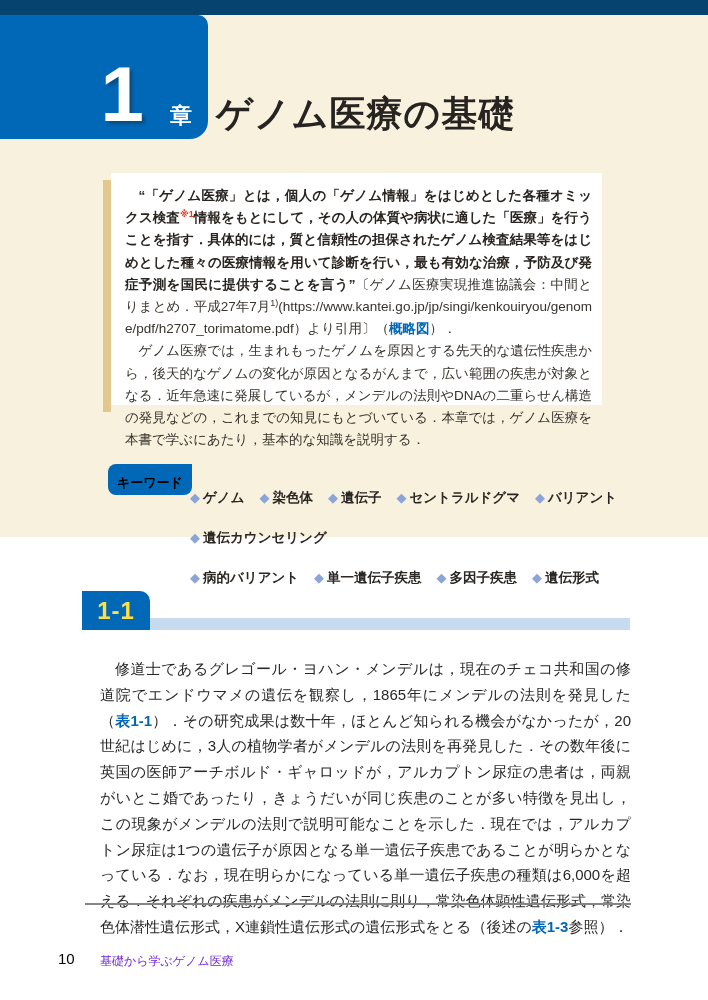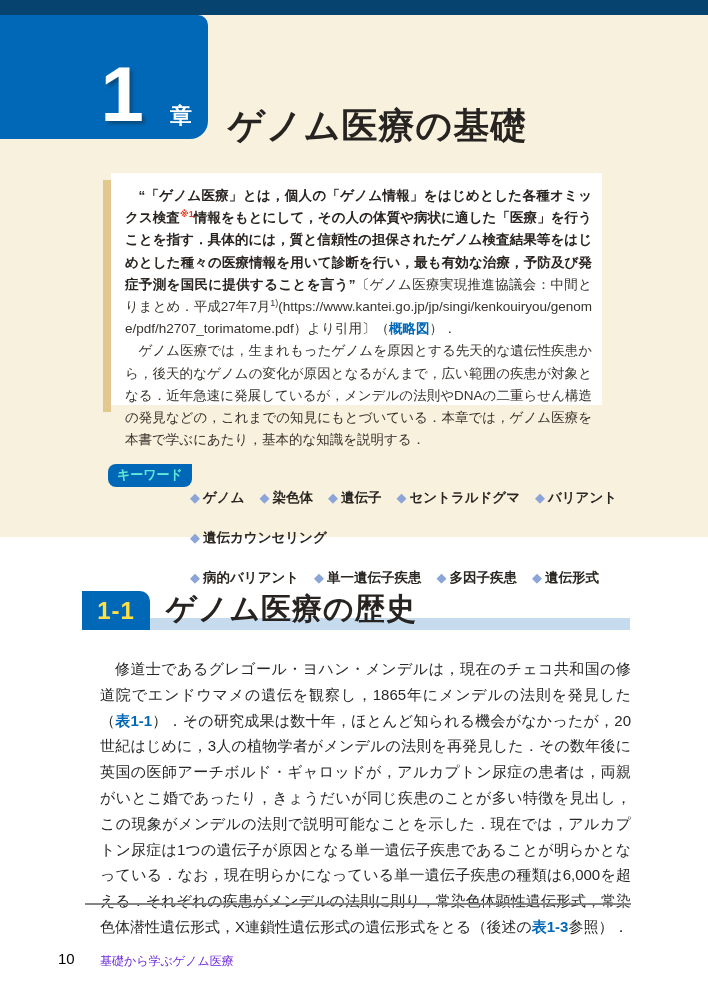--- a/index.html
+++ b/index.html
@@ -18,21 +18,21 @@
   .chapter-num{
     position:absolute;right:64px;bottom:6px;color:#ffffff;
     font-size:78px;font-weight:700;line-height:1;
     text-shadow:3px 3px 3px rgba(30,30,30,.35);
   }
   .chapter-suffix{
     position:absolute;right:16px;bottom:12px;color:#ffffff;
     font-size:22px;font-weight:700;line-height:1;
   }
   .chapter-title{
-    position:absolute;left:216px;top:94px;margin:12px;
+    position:absolute;left:216px;top:94px;margin:0;
     font-size:36px;font-weight:900;color:#272320;letter-spacing:1px;line-height:1.1;
   }
   
   .quote-box{
     position:absolute;left:111px;top:173px;width:491px;height:232px;
     background:#ffffff;box-sizing:border-box;padding:12px 10px 0 14px;
   }
   .quote-box::before{
     content:"";position:absolute;left:-8px;top:7px;width:8px;height:100%;
     background:#e2c78e;
@@ -42,22 +42,22 @@
     color:#37322c;word-break:break-all;
   }
   .quote-box p.q1{text-indent:1em;}
   .quote-box p.q2{text-indent:1em;}
   .quote-box b{color:#292420;font-weight:700;word-break:break-all;}
   sup.fn-red{color:#e8391d;font-size:9px;font-weight:700;line-height:0;}
   sup.cite-sup{font-size:9px;line-height:0;color:#37322c;}
   .blue-link{color:#0068b7;font-weight:700;text-decoration:none;cursor:pointer;}
   
   .kw-badge{
-    position:absolute;left:108px;top:464px;background:#0068b7;color:#5eead4;
-    font-size:13px;font-weight:700;padding:3px 9px 4px;border-radius:8px 0 8px 8px;
+    position:absolute;left:108px;top:464px;background:#0068b7;color:#000000;
+    font-size:13px;font-weight:700;padding:11px 9px 4px;border-radius:8px 0 8px 8px;
     line-height:1.2;
   }
   .kw-list{position:absolute;left:190px;top:466px;width:430px;}
   .kw-row{display:flex;gap:15px;margin-bottom:4px;align-items:center;margin-top:23px;}
   .kw-item{font-size:13.5px;font-weight:700;color:#2b2722;white-space:nowrap;line-height:17px;}
   .kw-item .diamond{color:#8ca5d8;margin-right:3px;font-size:13px;}
   
   .sec-band{position:absolute;left:150px;top:618px;width:480px;height:12px;background:#c6dcee;}
   .sec-box{
     position:absolute;left:82px;top:591px;width:68px;height:39px;background:#0068b7;
@@ -119,21 +119,20 @@
       <span class="kw-item"><span class="diamond">◆</span><span>単一遺伝子疾患</span></span>
       <span class="kw-item"><span class="diamond">◆</span><span>多因子疾患</span></span>
       <span class="kw-item"><span class="diamond">◆</span><span>遺伝形式</span></span>
     </div>
   </div>
 
   <div class="sec-band"></div>
   <div class="sec-box">
     <span>1-1</span>
   </div>
-  <h2 class="sec-title">ゲノム医療の歴史</h2>
 
   <p class="body-text"><span>修道士であるグレゴール・ヨハン・メンデルは，現在のチェコ共和国の修道院でエンドウマメの遺伝を観察し，1865年にメンデルの法則を発見した（</span><a class="blue-link">表1-1</a><span>）．その研究成果は数十年，ほとんど知られる機会がなかったが，20世紀はじめに，3人の植物学者がメンデルの法則を再発見した．その数年後に英国の医師アーチボルド・ギャロッドが，アルカプトン尿症の患者は，両親がいとこ婚であったり，きょうだいが同じ疾患のことが多い特徴を見出し，この現象がメンデルの法則で説明可能なことを示した．現在では，アルカプトン尿症は1つの遺伝子が原因となる単一遺伝子疾患であることが明らかとなっている．なお，現在明らかになっている単一遺伝子疾患の種類は6,000を超える．それぞれの疾患がメンデルの法則に則り，常染色体顕性遺伝形式，常染色体潜性遺伝形式，X連鎖性遺伝形式の遺伝形式をとる（後述の</span><a class="blue-link">表1-3</a><span>参照）．</span></p>
 
   <div class="divider"></div>
 
   <span class="page-num">10</span>
   <span class="book-title">基礎から学ぶゲノム医療</span>
 
 </div>
 

